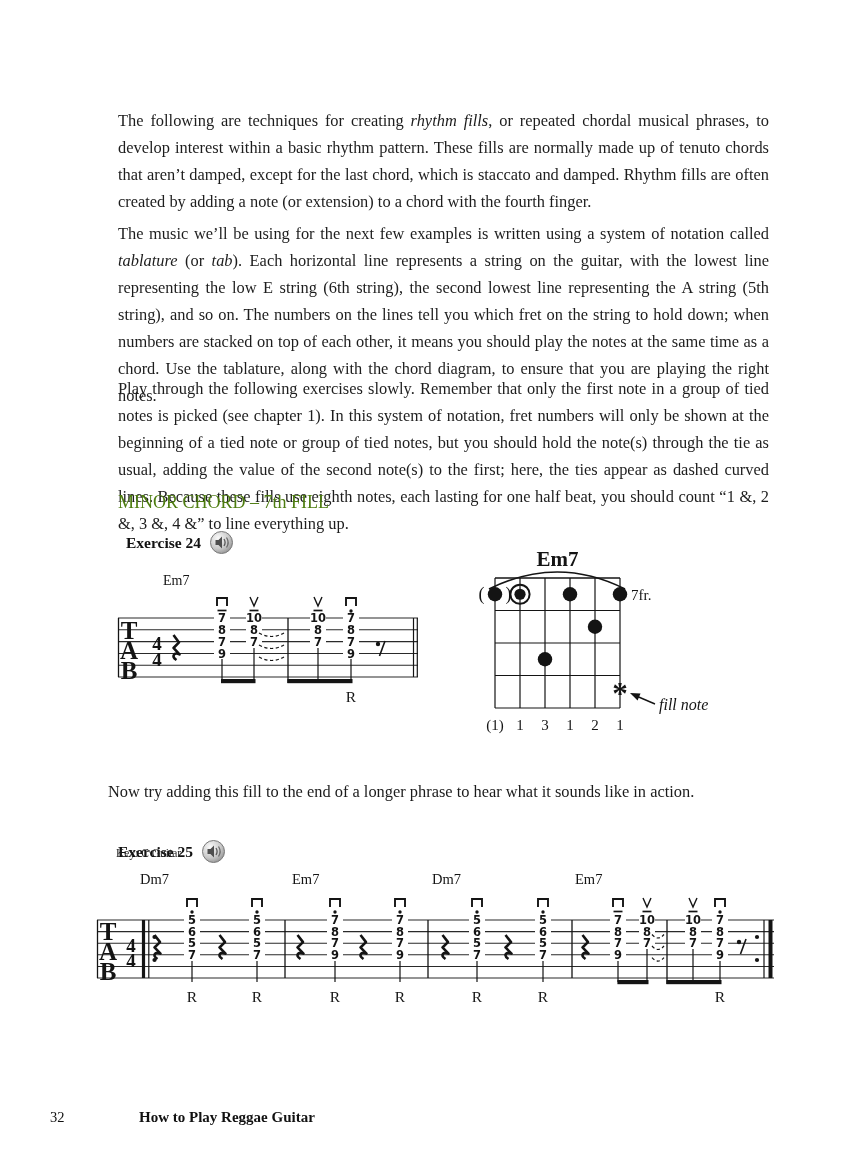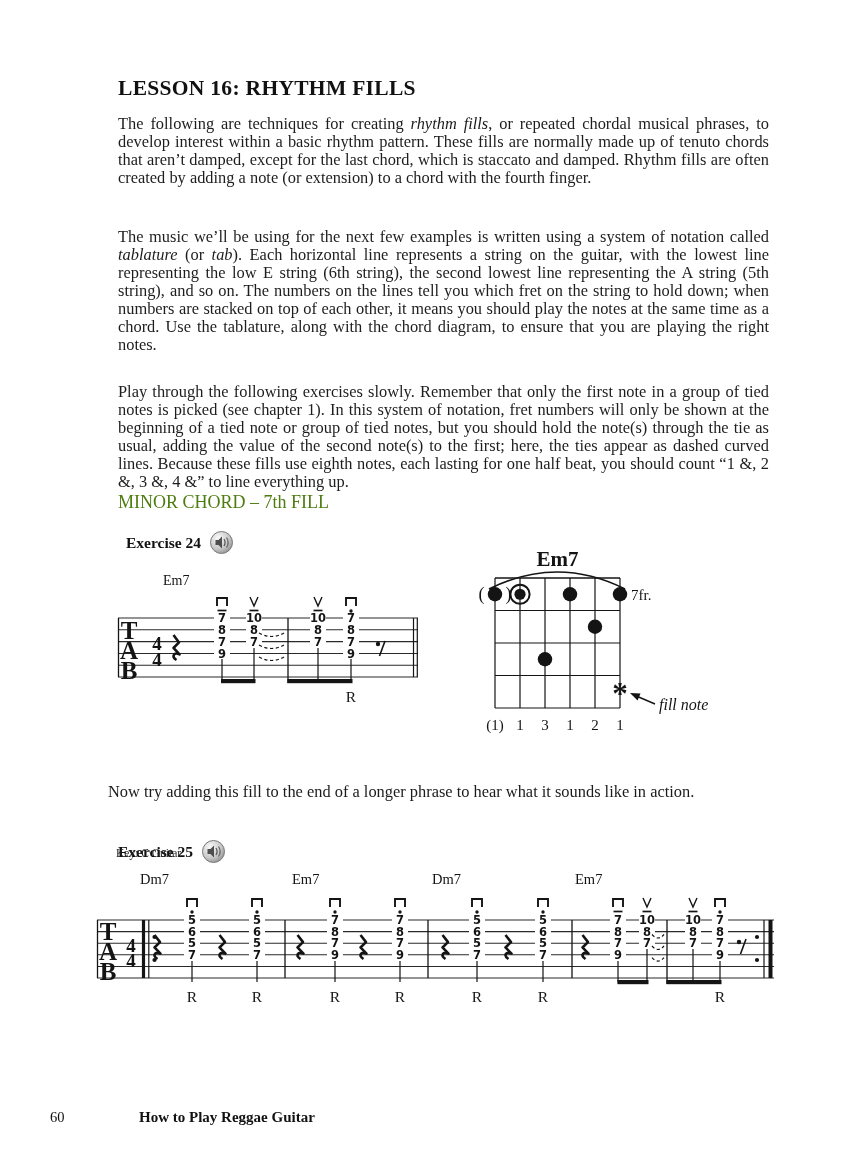--- a/index.html
+++ b/index.html
@@ -2,41 +2,40 @@
 <html><head>
 <meta charset="utf-8">
 <style>
   html,body{margin:0;padding:0;background:#e8e8e8;}
   .page{
     position:relative;width:864px;height:1152px;margin:0 auto;background:#ffffff;
     font-family:"Liberation Serif", serif;color:#1b1b1b;overflow:hidden;
   }
   .abs{position:absolute;}
   .title{left:118px;top:62px;font-size:21.5px;font-weight:bold;letter-spacing:.3px;color:#111;}
-  .body-par{left:118px;width:651px;font-size:16.4px;line-height:18px;text-align:justify;color:#1d1d1d;}
+  .body-par{left:118px;width:651px;font-size:16.4px;line-height:27px;text-align:justify;color:#1d1d1d;margin-top:8px;}
   .p1{top:99px;} .p2{top:212px;} .p3{top:367px;}
   .h2{left:118px;top:477px;font-size:18px;font-weight:normal;color:#4d7c0f;}
   .ex-head{left:118px;display:flex;align-items:center;gap:9px;font-size:15.5px;font-weight:bold;color:#111;}
   .ex24h{top:531px;margin-left:8px;} .ex25h{top:840px;}
   .note-line{left:108px;top:782px;width:651px;font-size:16.4px;}
   .key-label{left:116px;top:847px;font-size:11.5px;color:#222;}
   .audio-btn{width:23px;height:23px;border-radius:50%;display:inline-flex;align-items:center;justify-content:center;
     cursor:pointer;border:none;padding:0;background:transparent;}
   .footer{left:0;top:1109px;width:864px;font-size:14.5px;color:#111;}
   .footer .pnum{position:absolute;left:50px;}
   .footer .btitle{position:absolute;left:95px;font-weight:bold;font-size:15px;margin-left:44px;}
   #music-overlay{position:absolute;left:0;top:0;pointer-events:none;font-family:"Liberation Serif", serif;}
   em{font-style:italic;}
 </style>
 </head>
 <body>
 
 <div class="page">
 
-  <h1 class="abs title">LESSON 16: RHYTHM FILLS</h1>
 
   <p class="abs body-par p1"><span>The following are techniques for creating </span><em>rhythm fills</em><span>, or repeated chordal musical phrases, to develop interest within a basic rhythm pattern. These fills are normally made up of tenuto chords that aren’t damped, except for the last chord, which is staccato and damped. Rhythm fills are often created by adding a note (or extension) to a chord with the fourth finger.</span></p>
   <p class="abs body-par p2"><span>The music we’ll be using for the next few examples is written using a system of notation called </span><em>tablature</em><span> (or </span><em>tab</em><span>). Each horizontal line represents a string on the guitar, with the lowest line representing the low E string (6th string), the second lowest line representing the A string (5th string), and so on. The numbers on the lines tell you which fret on the string to hold down; when numbers are stacked on top of each other, it means you should play the notes at the same time as a chord. Use the tablature, along with the chord diagram, to ensure that you are playing the right notes.</span></p>
   <p class="abs body-par p3"><span>Play through the following exercises slowly. Remember that only the first note in a group of tied notes is picked (see chapter 1). In this system of notation, fret numbers will only be shown at the beginning of a tied note or group of tied notes, but you should hold the note(s) through the tie as usual, adding the value of the second note(s) to the first; here, the ties appear as dashed curved lines. Because these fills use eighth notes, each lasting for one half beat, you should count “1 &amp;, 2 &amp;, 3 &amp;, 4 &amp;” to line everything up.</span></p>
 
   <h2 class="abs h2">MINOR CHORD – 7th FILL</h2>
 
   <div class="abs ex-head ex24h">
     <span>Exercise 24</span>
     <button class="audio-btn">
@@ -343,17 +342,17 @@
         <text x="570" y="730" text-anchor="middle" font-size="15" fill="#141414">1</text>
         <text x="595" y="730" text-anchor="middle" font-size="15" fill="#141414">2</text>
         <text x="620" y="730" text-anchor="middle" font-size="15" fill="#141414">1</text>
         <line x1="655" y1="704" x2="634" y2="695" stroke="#141414" stroke-width="1.4"></line>
         <polygon points="630,693 640.5,693.6 637.6,700.6" fill="#141414"></polygon>
         <text x="659" y="710" font-size="16" font-style="italic" fill="#141414">fill note</text>
       </g>
     </svg>
 
   <div class="abs footer">
-    <span class="pnum">60</span>
+    <span class="pnum">32</span>
     <span class="btitle">How to Play Reggae Guitar</span>
   </div>
 
 </div>
 
 </body></html>

